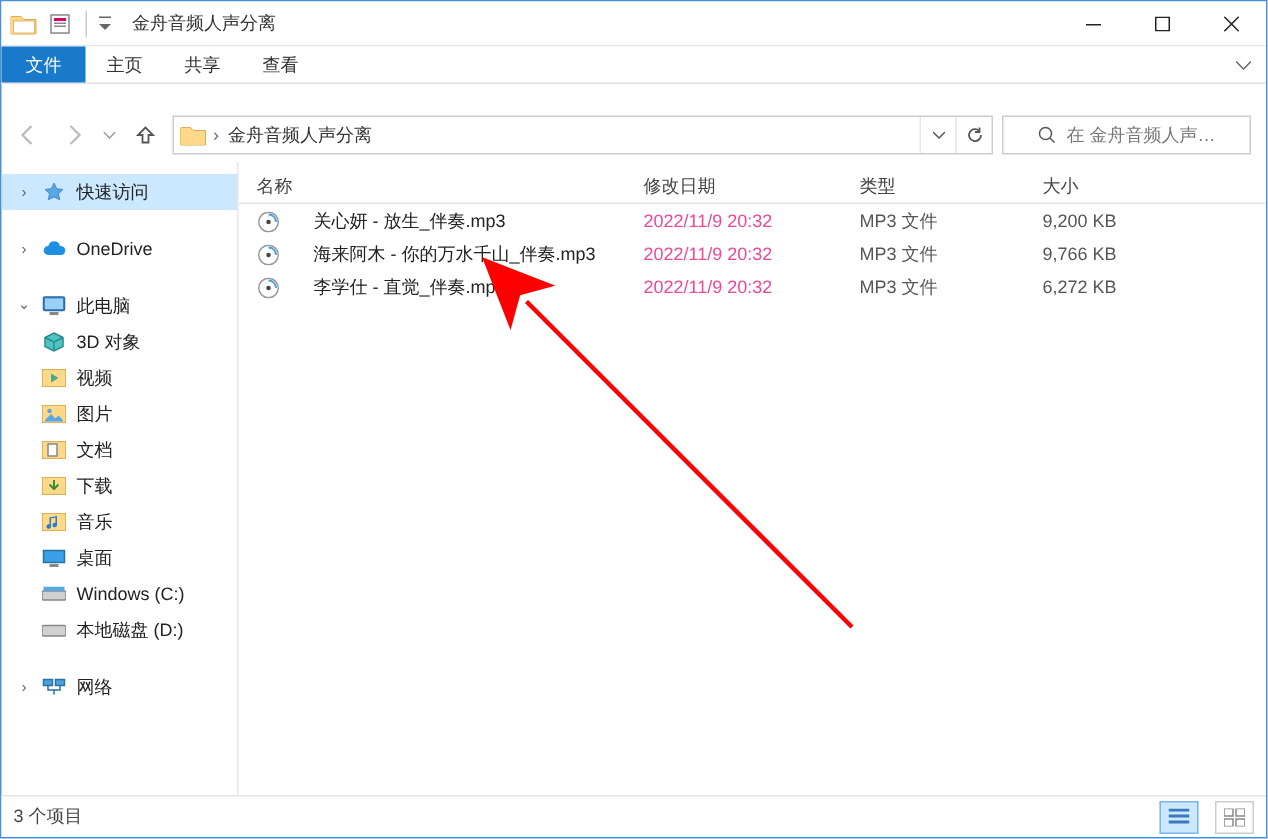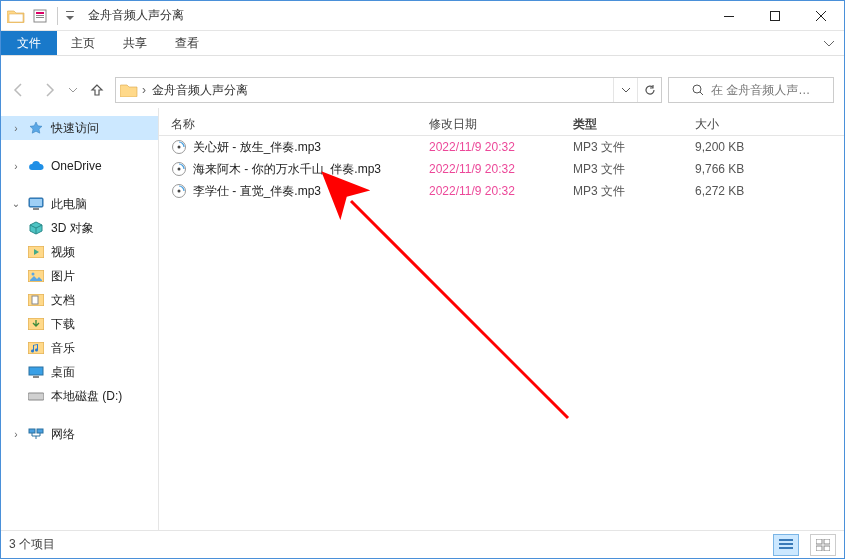--- a/index.html
+++ b/index.html
@@ -58,27 +58,27 @@
 .navitem .expander { width: 10px; color:#666; font-size: 10px; display:inline-flex; justify-content:center;}
 .navicon { width: 18px; height: 18px; display:flex; align-items:center; justify-content:center; }
 .navgap { height: 14px; }
 
 
 .listarea { flex:1; display:flex; flex-direction: column; }
 .colheader { height: 28px; display:flex; align-items:center; border-bottom: 1px solid #e5e5e5; color:#444; padding-top: 6px; }
 .colheader .col { padding-left: 12px; }
 .col.name { width: 258px; }
 .col.date { width: 144px; }
-.col.type { width: 122px; font-weight: bold; }
+.col.type { width: 122px; }
 .col.size { width: 110px; text-align: left; }
 
 
 .filerow { height: 22px; display:flex; align-items:center; color:#222; }
 .filerow .cell { padding-left: 12px; white-space: nowrap; overflow:hidden; }
-.cell.name { width: 258px; display:flex; align-items:flex-start; gap: 6px; }
+.cell.name { width: 258px; display:flex; align-items:flex-end; gap: 22px; }
 .cell.date { width: 144px; color:#ec4899; }
 .cell.type { width: 122px; color:#555; }
 .cell.size { width: 110px; color:#555; }
 .fileicon { width: 16px; height: 16px; display:flex; align-items:center; justify-content:center; }
 
 
 .statusbar { height: 28px; border-top: 1px solid #e5e5e5; display:flex; align-items:center; padding: 0 8px; background:#fff;gap:12px; }
 .statusbar .txt { color:#444; }
 .statusbar .spacer { flex:1; }
 .viewbtn { width: 26px; height: 22px; border: 1px solid #ccc; display:flex; align-items:center; justify-content:center; margin-left: -1px; }
@@ -292,20 +292,29 @@
         <span>音乐</span>
       </div>
       <div class="navitem indent">
         <span class="navicon">
             <svg width="16" height="12" viewBox="0 0 16 12">
               <rect x="1" y="1" width="14" height="8" fill="#3aa0e6" stroke="#2a70a0"></rect>
               <rect x="5" y="10" width="6" height="2" fill="#888"></rect>
             </svg>
           </span>
         <span>桌面</span>
+      </div>
+      <div class="navitem indent">
+        <span class="navicon">
+            <svg width="16" height="10" viewBox="0 0 16 10">
+              <rect x="0" y="3" width="16" height="6" rx="1" fill="#d0d0d0" stroke="#888"></rect>
+              <rect x="1" y="0" width="14" height="3" fill="#5aa7e6"></rect>
+            </svg>
+          </span>
+        <span>Windows (C:)</span>
       </div>
       <div class="navitem indent">
         <span class="navicon">
             <svg width="16" height="10" viewBox="0 0 16 10">
               <rect x="0" y="2" width="16" height="7" rx="1" fill="#d0d0d0" stroke="#888"></rect>
             </svg>
           </span>
         <span>本地磁盘 (D:)</span>
       </div>
       <div class="navgap"></div>

